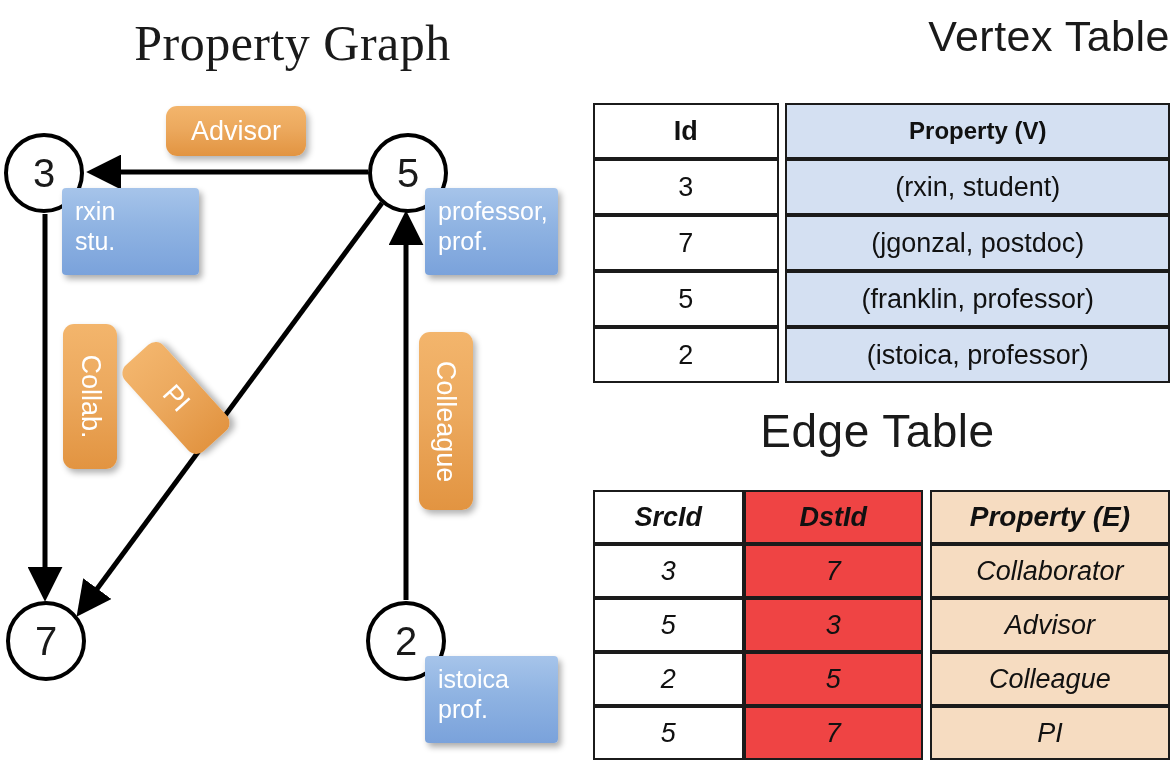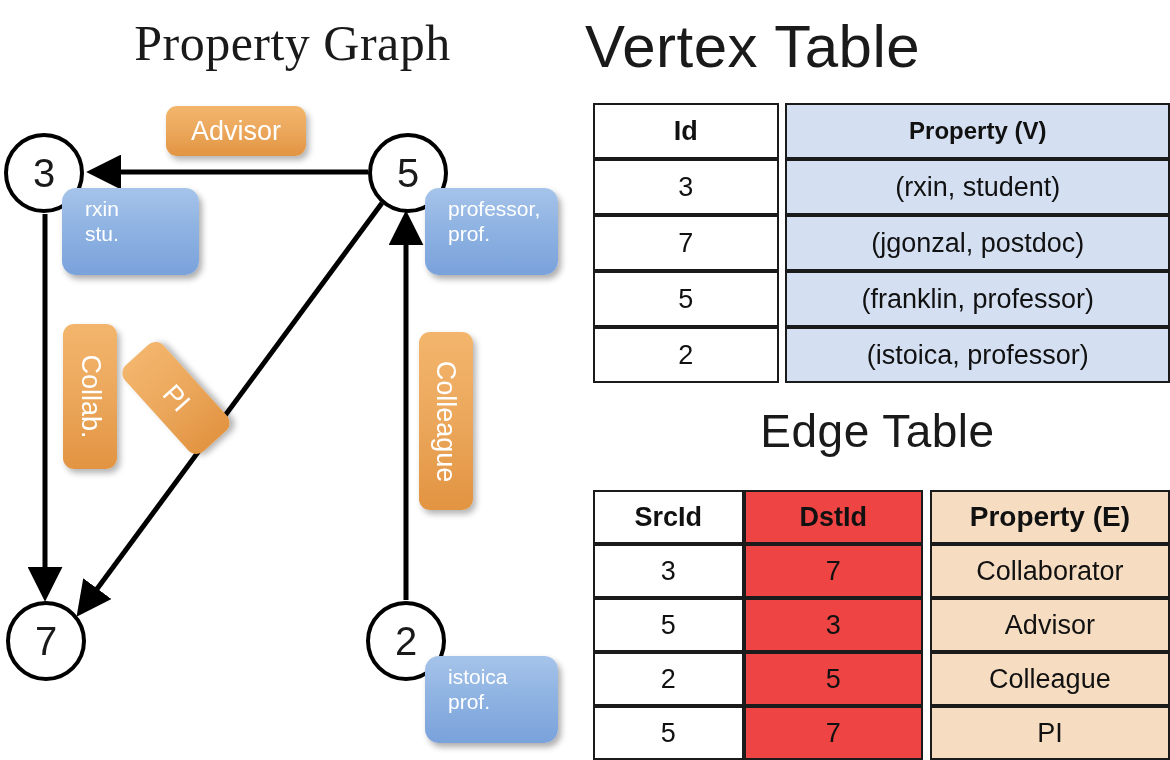--- a/index.html
+++ b/index.html
@@ -26,22 +26,22 @@
     letter-spacing: 0.5px;
   }
   #title-property-graph {
     left: 0; top: 14px; width: 585px;
     text-align: center;
     font-size: 50px;
     font-family: Liberation Serif, serif;
   }
   #title-vertex-table {
     left: 585px; top: 12px; width: 585px;
-    text-align: left;
-    font-size: 60px;
+    text-align: right;
+    font-size: 43px;
   }
   #title-edge-table {
     left: 585px; top: 404px; width: 585px;
     text-align: center;
     font-size: 46px;
   }
 
   
   #graph-panel {
     position: absolute;
@@ -66,29 +66,29 @@
     font-family: "Liberation Sans", sans-serif;
     font-weight: 300;
     font-size: 40px;
     color: #1a1a1a;
     z-index: 4;
   }
 
   
   .prop-box {
     position: absolute;
-    border-radius: 14px;
+    border-radius: 4px;
     background: linear-gradient(to bottom, #a6c4ea 0%, #8fb3e2 45%, #7aa2db 100%);
     box-shadow: 3px 4px 6px rgba(0,0,0,0.33);
     color: #ffffff;
     font-family: "Liberation Sans", sans-serif;
     font-weight: 300;
-    font-size: 21px;
+    font-size: 25px;
     line-height: 1.18;
-    padding: 9px 23px;
+    padding: 9px 13px;
     box-sizing: border-box;
     z-index: 6;
   }
 
   
   .edge-label {
     position: absolute;
     border-radius: 11px;
     background: linear-gradient(to bottom, #f2b369 0%, #edа75c 40%, #e39541 100%);
     background: linear-gradient(to bottom, #f3b56c 0%, #eca95e 45%, #e29441 100%);
@@ -149,20 +149,21 @@
     font-size: 27px;
   }
   #vertex-table td, #vertex-table th { height: 52px; }
   #vertex-table .c-id   { width: 183px; background: #ffffff; }
   #vertex-table .c-prop { width: 383px; background: #d4e0f2; }
   #vertex-table th.c-prop { font-size: 24px; }
 
   #edge-table {
     left: 593px; top: 490px;
     font-size: 27px;
+    font-style: italic;
   }
   #edge-table td, #edge-table th { height: 50px; }
   #edge-table .c-src { width: 150px; background: #ffffff; }
   #edge-table .c-dst { width: 180px; background: #ef4444; }
   #edge-table .c-prop { width: 240px; background: #f6dcc1; }
   #edge-table th.c-prop { font-size: 28px; }
 </style>
 </head>
 <body>
 

